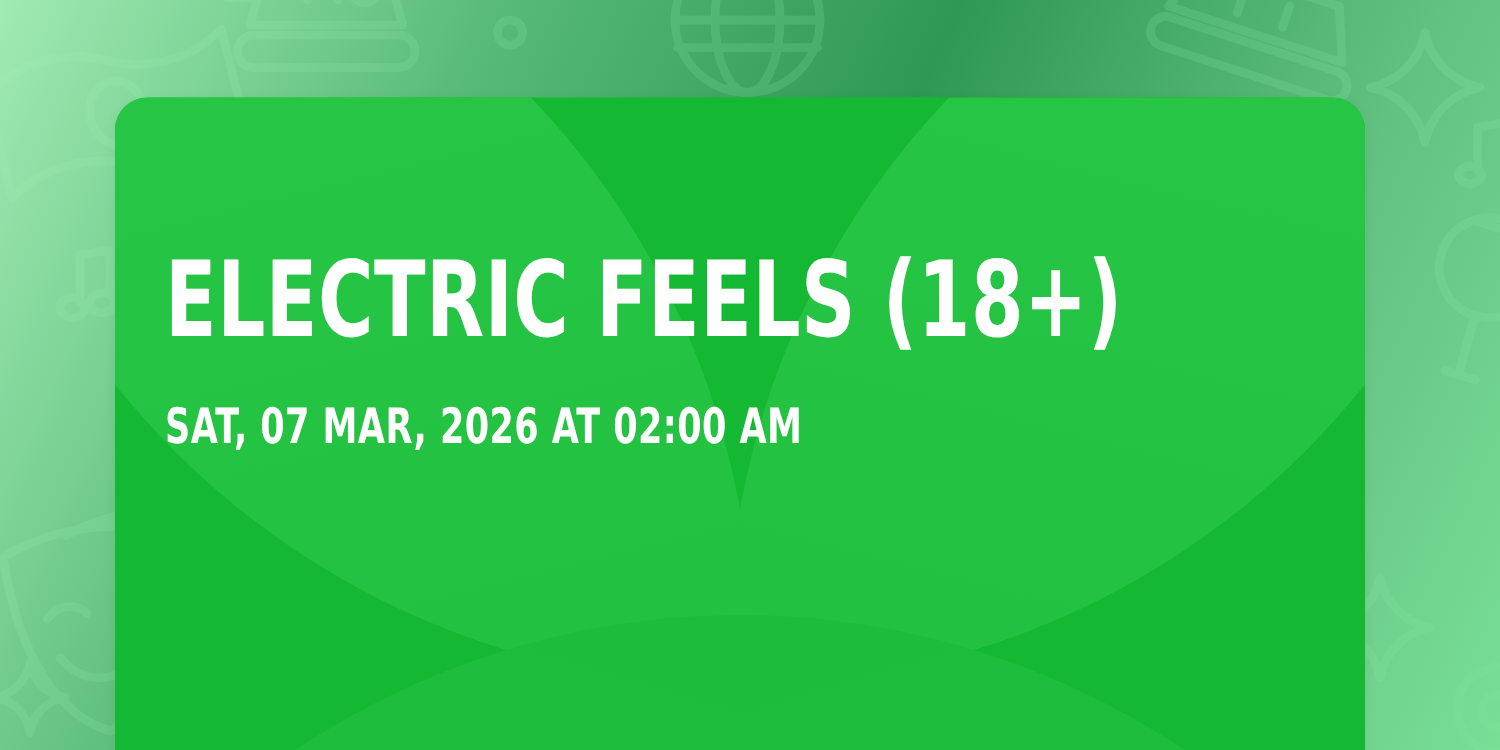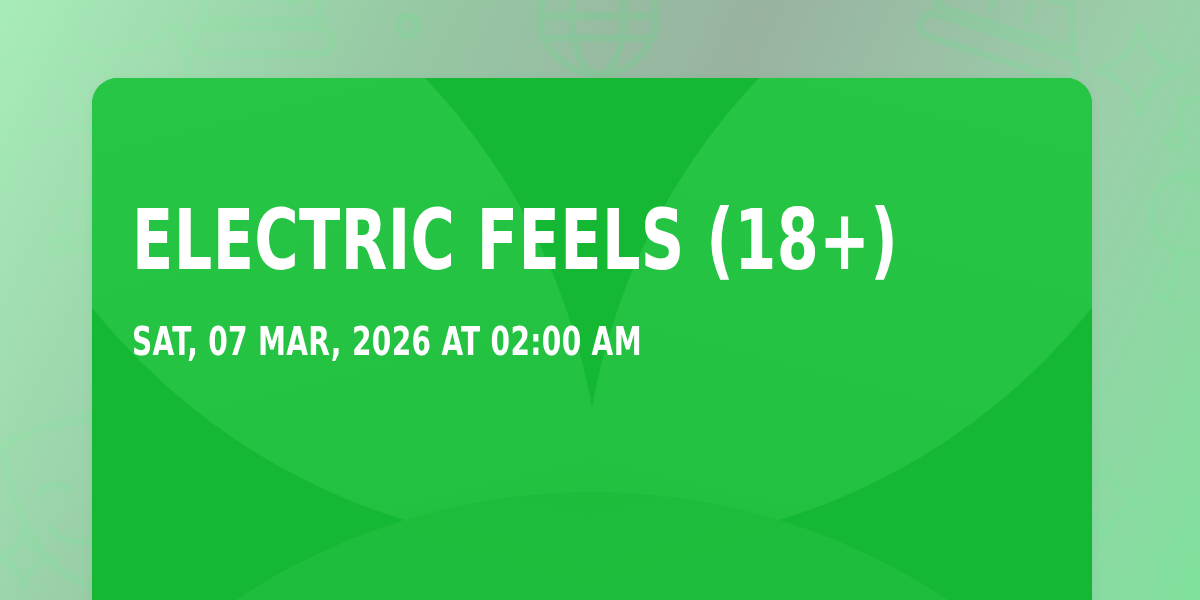--- a/index.html
+++ b/index.html
@@ -7,21 +7,21 @@
   html, body {
     width:1200px; height:600px;
     overflow:hidden;
     font-family:"Liberation Sans", sans-serif;
   }
 
   
   #event-banner {
     position:relative;
     width:1200px; height:600px;
-    background:#a3a3a3;
+    background:#15803d;
     overflow:hidden;
   }
 
   
   .bg-sheen {
     position:absolute; inset:0;
     background:
       linear-gradient(115deg,
         rgba(168,240,186,.95) 0%,
         rgba(140,232,165,.55) 28%,

